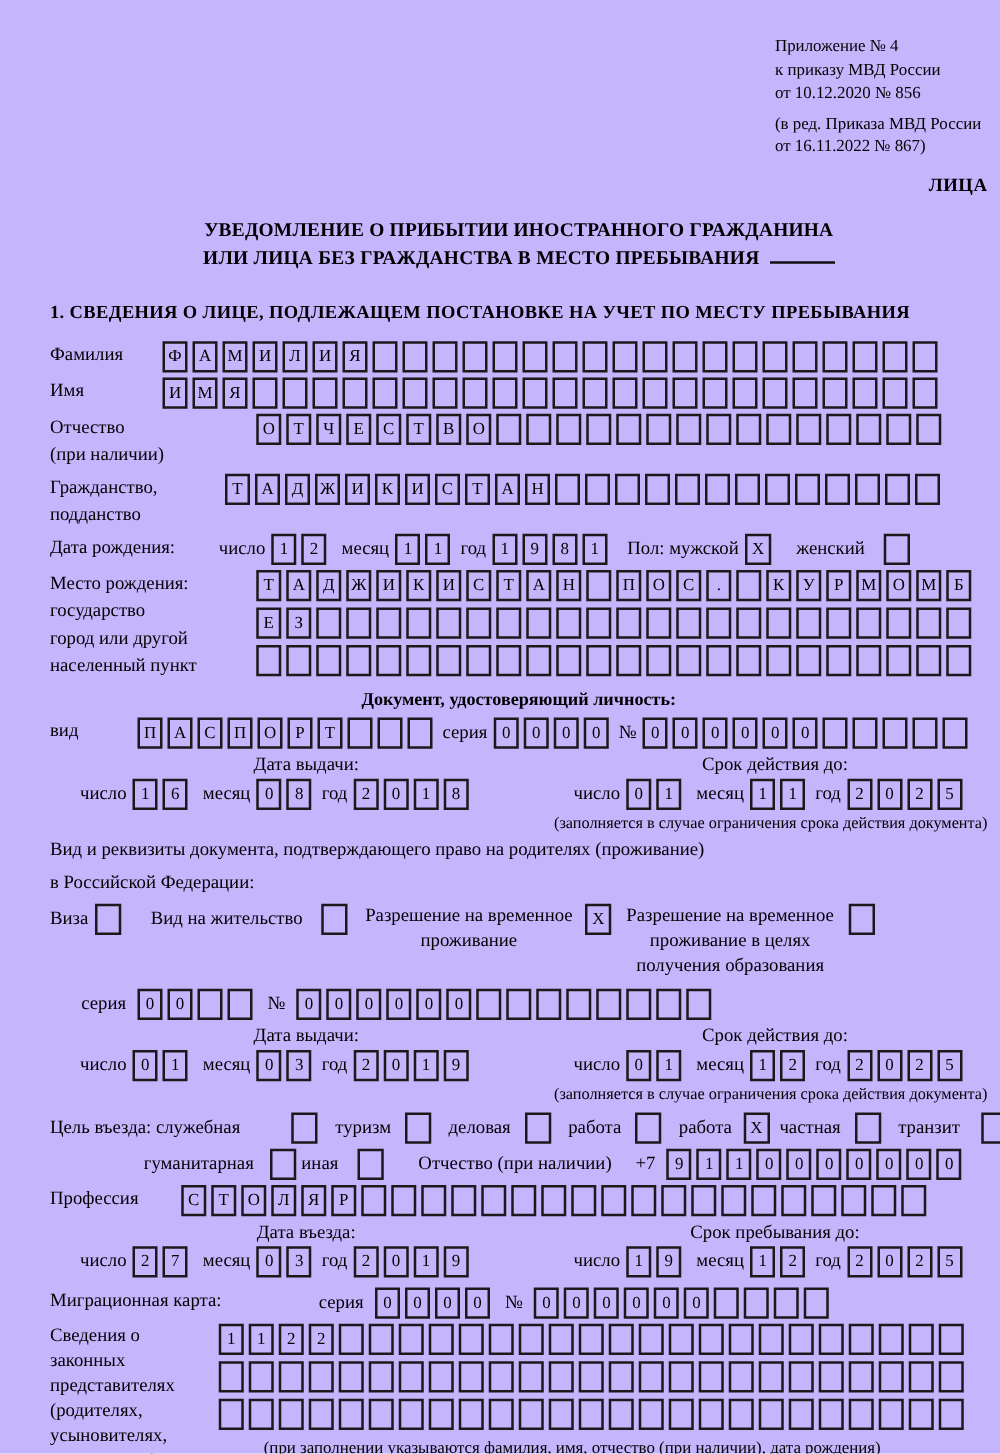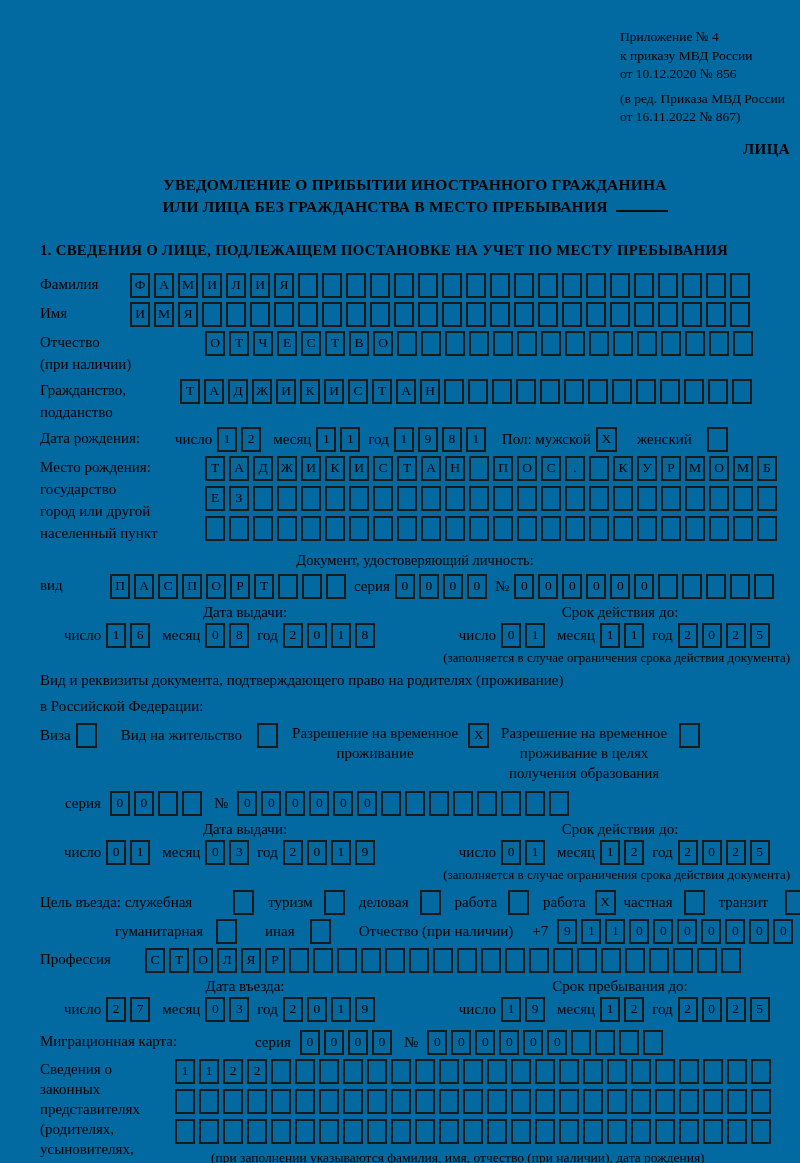--- a/index.html
+++ b/index.html
@@ -1,35 +1,35 @@
 <!DOCTYPE html>
 <html><head>
 <meta charset="utf-8">
 <style>
   html,body{margin:0;padding:0;background:#fff;color:#000;}
   body{font-family:"Liberation Serif","DejaVu Serif",serif;font-size:15px;}
-  .page{box-sizing:border-box;width:800px;height:1163px;padding:28px 10px 0 40px;overflow:hidden;background:#0369a1;}
+  .page{box-sizing:border-box;width:800px;height:1163px;padding:28px 10px 0 40px;overflow:hidden;background:#c4b5fd;}
   .hdr{margin-left:580px;font-size:13.5px;line-height:18.5px;}
   .hdr-gap{height:6px;}
   .forma{font-weight:700;text-align:right;margin-top:14px;font-size:15px;letter-spacing:.4px;}
   .title{margin-top:16px;text-align:center;font-weight:700;font-size:15.5px;line-height:22px;letter-spacing:.2px;}
   .uline{display:inline-block;width:52px;height:13px;border-bottom:2px solid #111;margin-left:8px;}
   .sec1{margin-top:24px;margin-bottom:14px;font-weight:700;font-size:14.8px;letter-spacing:.3px;}
   .frow{display:flex;align-items:flex-start;margin-bottom:4px;}
   .lbl{font-size:15px;line-height:22px;white-space:pre-line;flex-shrink:0;}
   .cells{display:flex;flex-wrap:nowrap;}
   .cell,.cb{box-sizing:border-box;width:20px;height:25px;border:2px solid #1a1a1a;margin-right:4px;text-align:center;font-size:13.5px;line-height:20px;flex-shrink:0;}
   .cb{width:21px;margin-right:0;}
   .crow{margin-bottom:5px;display:flex;}
   .w70{width:70px;}.w90{width:90px;}.w105{width:105px;}.w135{width:135px;}.w140{width:140px;}.w165{width:165px;}.w215{width:215px;}
   .ml4{margin-left:4px;}.ml6{margin-left:6px;}.ml8{margin-left:8px;}.ml10{margin-left:10px;}.ml12{margin-left:12px;}
-  .ml14{margin-left:14px;}.ml16{margin-left:28px;}.ml20{margin-left:20px;}.ml24{margin-left:24px;}.ml28{margin-left:28px;}
+  .ml14{margin-left:14px;}.ml16{margin-left:4px;}.ml20{margin-left:20px;}.ml24{margin-left:24px;}.ml28{margin-left:28px;}
   .ml36{margin-left:36px;}.ml80{margin-left:80px;}
   .dlbl{line-height:25px;margin-right:5px;flex-shrink:0;}
-  .dochdr{text-align:center;font-weight:400;font-size:14.5px;margin:6px 0 5px;}
+  .dochdr{text-align:center;font-weight:700;font-size:14.5px;margin:6px 0 5px;}
   .dhead{display:flex;font-size:15px;margin-top:5px;line-height:17px;}
   .dh-l{width:410px;text-align:center;}
   .dh-r{flex:1;text-align:center;}
   .drow{display:flex;margin-top:2px;padding-left:24px;}
   .grp{display:flex;}
   .note{font-size:13px;text-align:right;margin-top:2px;line-height:15px;}
   .plain{font-size:15px;line-height:22px;margin-top:4px;}
   .blk{white-space:pre-line;text-align:center;line-height:20px;flex-shrink:0;}
   .repnote{font-size:13.5px;padding-left:36px;margin-top:4px;line-height:17px;}
 </style>

